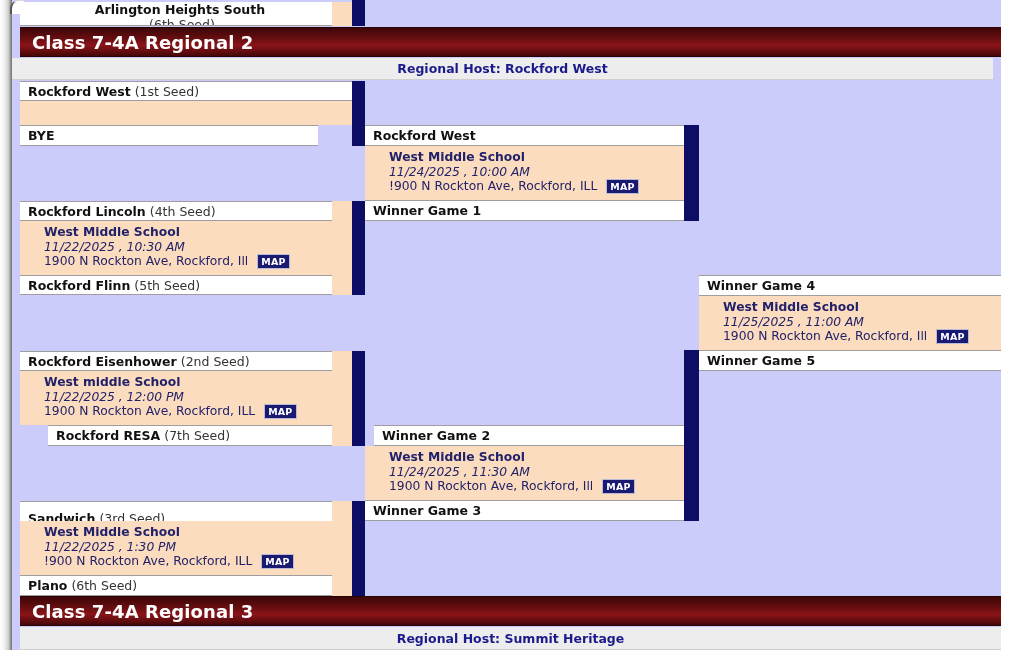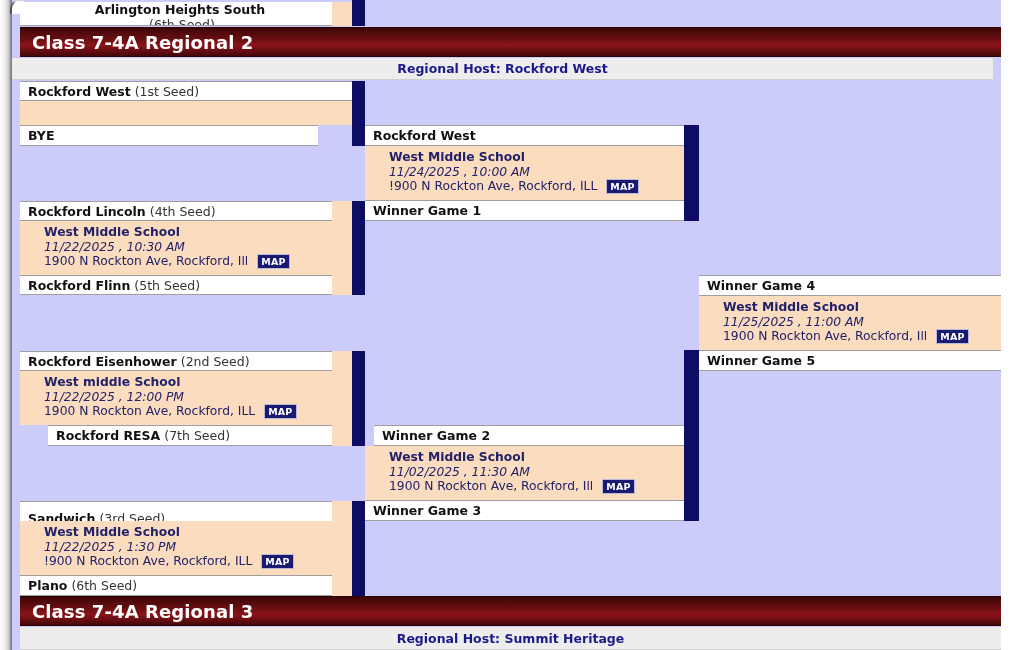--- a/index.html
+++ b/index.html
@@ -253,21 +253,21 @@
     </div>
     <div class="cell connector" style="left:672px; top:125px; width:15px; height:96px;"></div>
 
     <div class="cell namebox" style="left:362px; top:425px; width:319px; height:21px;">
       <span class="team">Winner Game 2</span>
       <span class="seed"></span>
     </div>
 
     <div class="cell gamebox" style="left:353px; top:446px; width:319px; height:54px;">
       <span class="venue">West Middle School</span>
-      <span class="when">11/02/2025 , 11:30 AM</span>
+      <span class="when">11/24/2025 , 11:30 AM</span>
       <span class="wherewrap">
         <span class="where">1900 N Rockton Ave, Rockford, Ill</span>
         <span class="map-badge">MAP</span>
       </span>
     </div>
 
     <div class="cell namebox" style="left:353px; top:500px; width:319px; height:21px;">
       <span class="team">Winner Game 3</span>
       <span class="seed"></span>
     </div>

